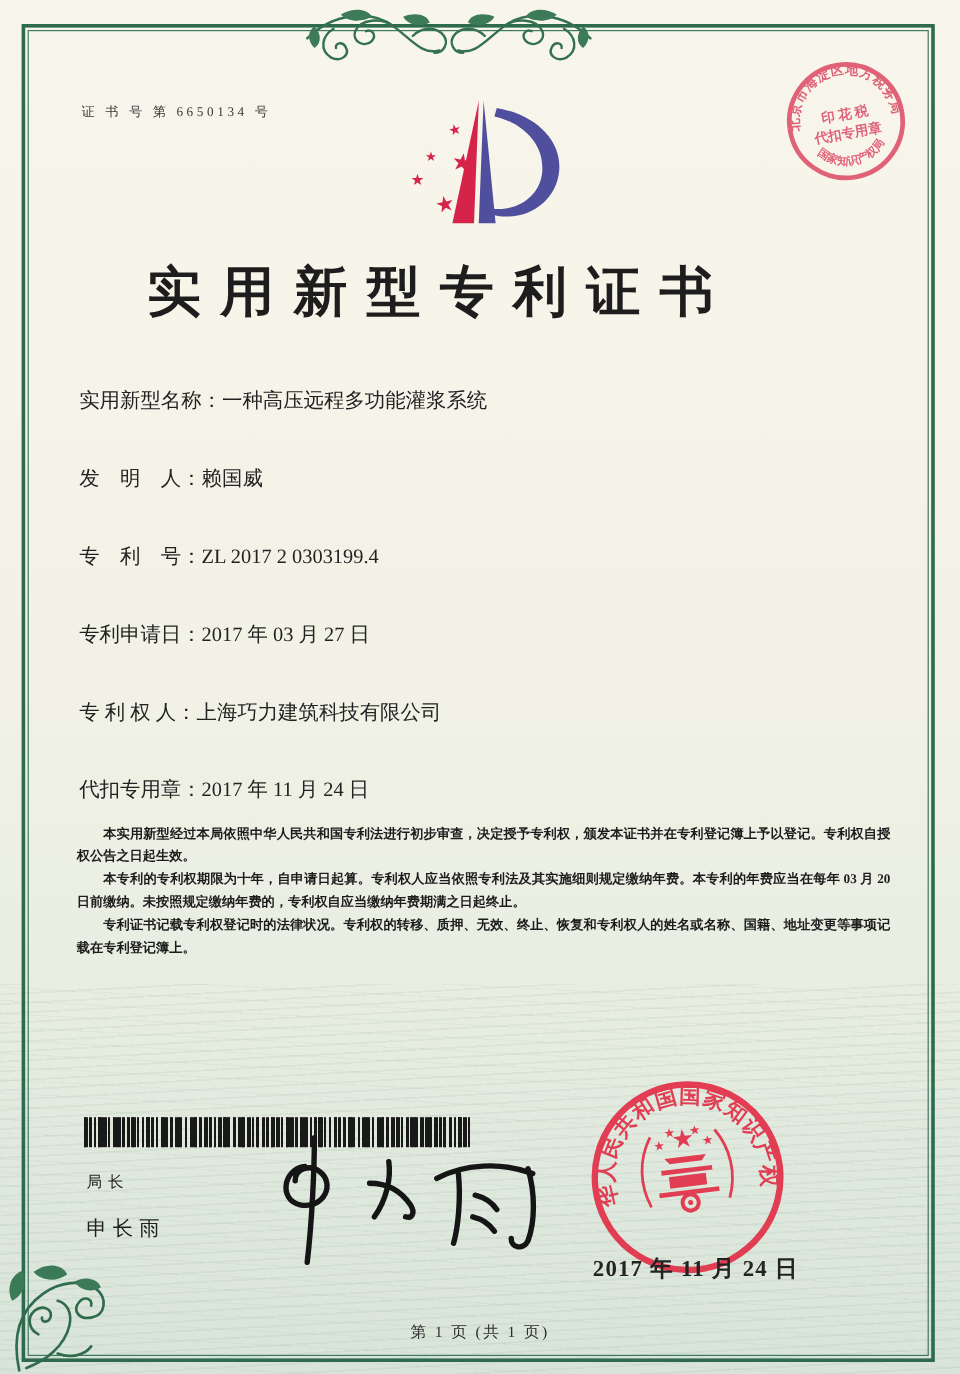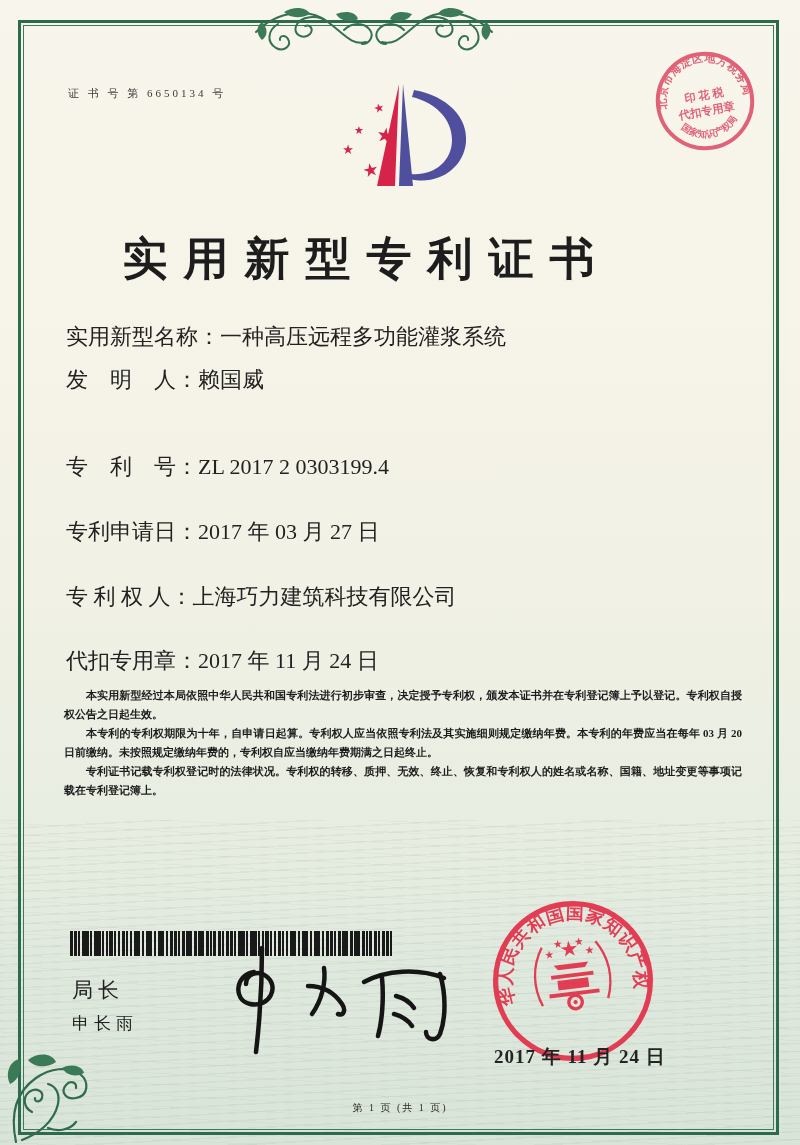--- a/index.html
+++ b/index.html
@@ -30,58 +30,58 @@
     position:absolute; left:68px; top:86px;
     font-size:11px; letter-spacing:3px; color:#3a3a3a;
   }
   .logo{position:absolute; left:328px; top:74px;}
   .tax-stamp{
     position:absolute; left:646px; top:42px; width:118px; height:118px;
     transform:rotate(-10deg); opacity:.88;
   }
   .title{
     position:absolute; left:0; top:213px; width:717px; text-align:center;
-    font-size:45px; font-weight:700; letter-spacing:16px; text-indent:16px; color:#1d1d1d;margin-top:16px;
-  }
-  .field{position:absolute; left:66px; font-size:22px; color:#222; white-space:nowrap;}
-  .f0{top:322px}.f1{top:365px}.f2{top:452px}.f3{top:517px}.f4{top:582px}.f5{top:646px}
+    font-size:45px; font-weight:700; letter-spacing:16px; text-indent:16px; color:#1d1d1d;
+  }
+  .field{position:absolute; left:66px; font-size:17px; color:#222; white-space:nowrap;}
+  .f0{top:322px}.f1{top:387px}.f2{top:452px}.f3{top:517px}.f4{top:582px}.f5{top:646px}
   .paras{position:absolute; left:64px; top:686px; width:678px;}
   .paras p{
     margin:0; font-size:11px; line-height:1.72; text-indent:2em;
     text-align:justify; color:#1c1c1c;font-weight:bold;
   }
   .barcode{
     position:absolute; left:70px; top:931px; width:322px; height:25px;
     background-image:
       repeating-linear-gradient(90deg,#191919 0 2px,transparent 2px 4px),
       repeating-linear-gradient(90deg,#191919 0 1px,transparent 1px 6px),
       repeating-linear-gradient(90deg,#191919 0 3px,transparent 3px 13px);
   }
   .director-title{
     position:absolute; left:72px; top:976px;
     font-family:"Liberation Sans","DejaVu Sans",sans-serif;
-    font-size:21px; letter-spacing:5px; color:#1f1f1f;
+    font-size:13px; letter-spacing:5px; color:#1f1f1f;
   }
   .director-name{
     position:absolute; left:72px; top:1012px;
     font-family:"Liberation Sans","DejaVu Sans",sans-serif;
     font-size:17px; letter-spacing:5px; color:#1f1f1f;
   }
   .signature{position:absolute; left:196px; top:934px;}
   .seal{
     position:absolute; left:486px; top:894px; width:174px; height:174px;
     transform:rotate(-7deg); opacity:.92;
   }
   .seal-date{
     position:absolute; left:494px; top:1044px;
     font-size:19px; letter-spacing:1px; color:#232323; font-weight:600;
   }
   .footer{
     position:absolute; left:0; top:1101px; width:800px; text-align:center;
-    font-size:10px; letter-spacing:2px; color:#2b2b2b;
+    font-size:13px; letter-spacing:2px; color:#2b2b2b;
   }
   svg text{font-family:"Liberation Serif","DejaVu Serif",serif;}
 </style>
 </head>
 <body>
 
 <div class="page">
 
   <div class="wave-texture"></div>
 

